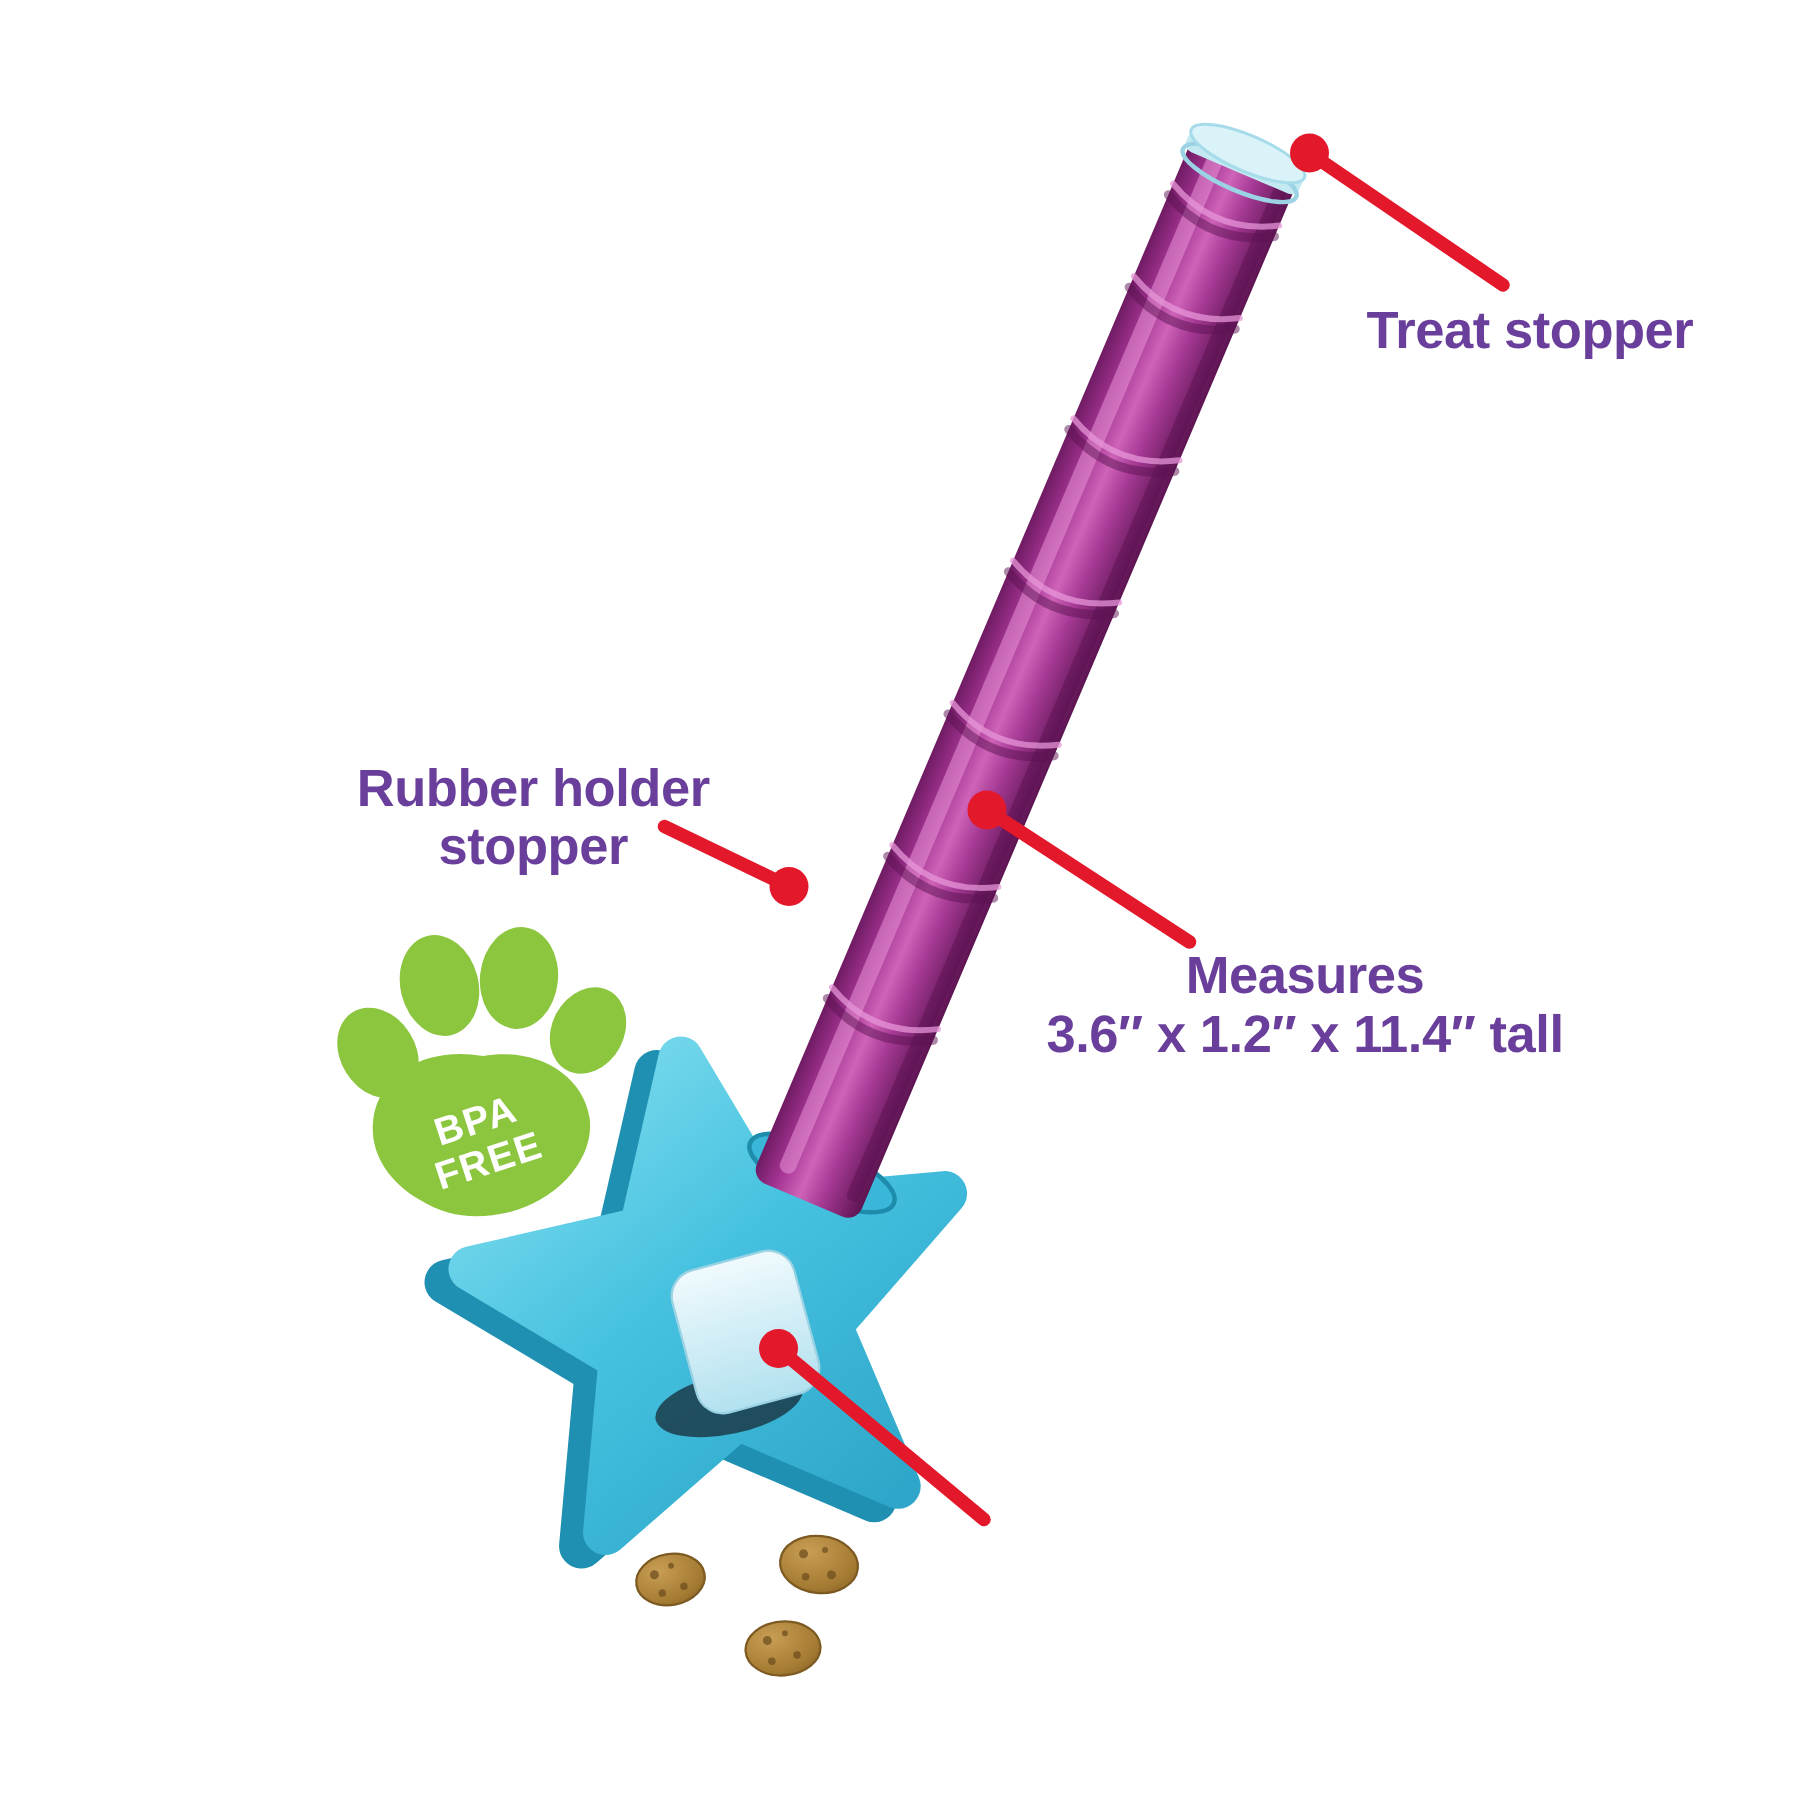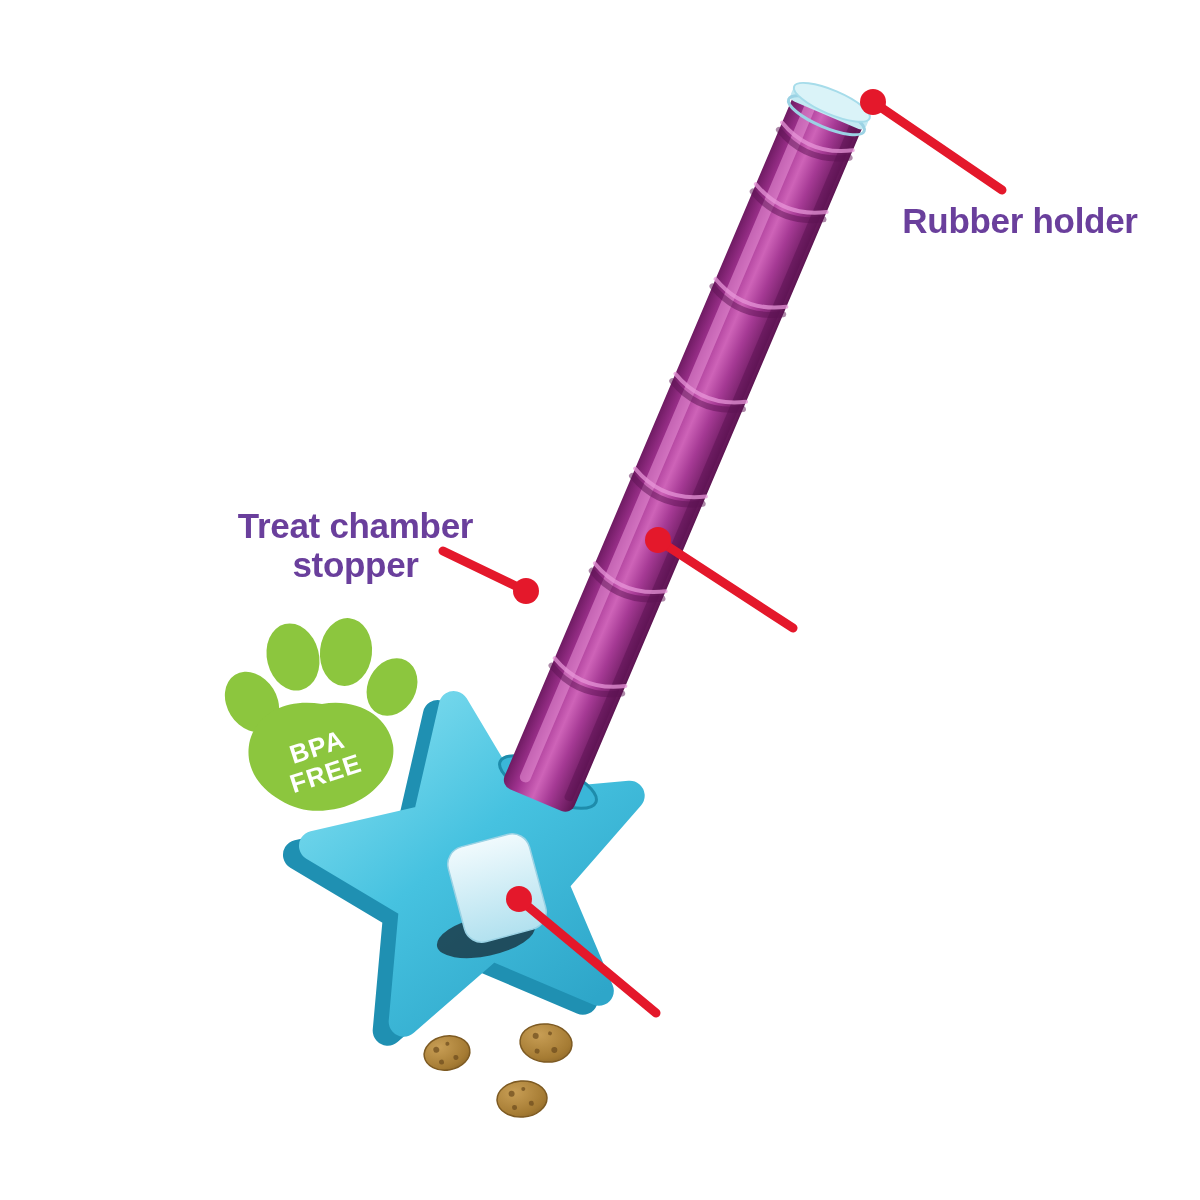--- a/index.html
+++ b/index.html
@@ -156,23 +156,27 @@
     </g>
     <g fill="#e4182b">
       <circle cx="873" cy="102" r="13"></circle>
       <circle cx="526" cy="591" r="13"></circle>
       <circle cx="658" cy="540" r="13"></circle>
       <circle cx="519" cy="899" r="13"></circle>
     </g>
   </svg>
 
   <div class="label" style="left:855px; top:201px; width:330px;">
-    <span>Rubber holder</span>
+    <span>Treat stopper</span>
   </div>
 
   <div class="label" style="left:198px; top:506px; width:315px;">
-    <div>Treat chamber</div>
+    <div>Rubber holder</div>
     <div>stopper</div>
   </div>
 
+  <div class="label" style="left:640px; top:631px; width:460px;">
+    <div>Measures</div>
+    <div>3.6″ x 1.2″ x 11.4″ tall</div>
+  </div>
 
 
 </div>
 
 </body></html>

